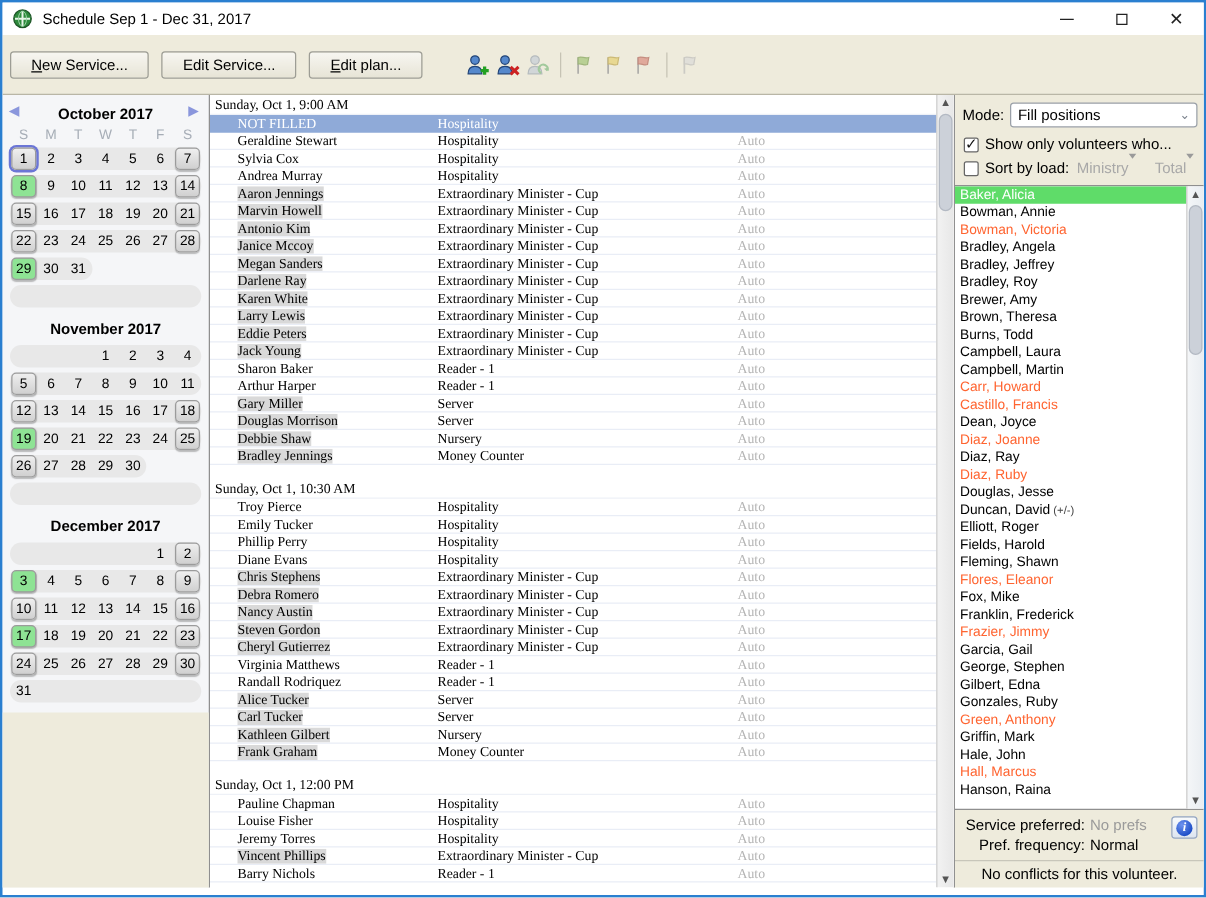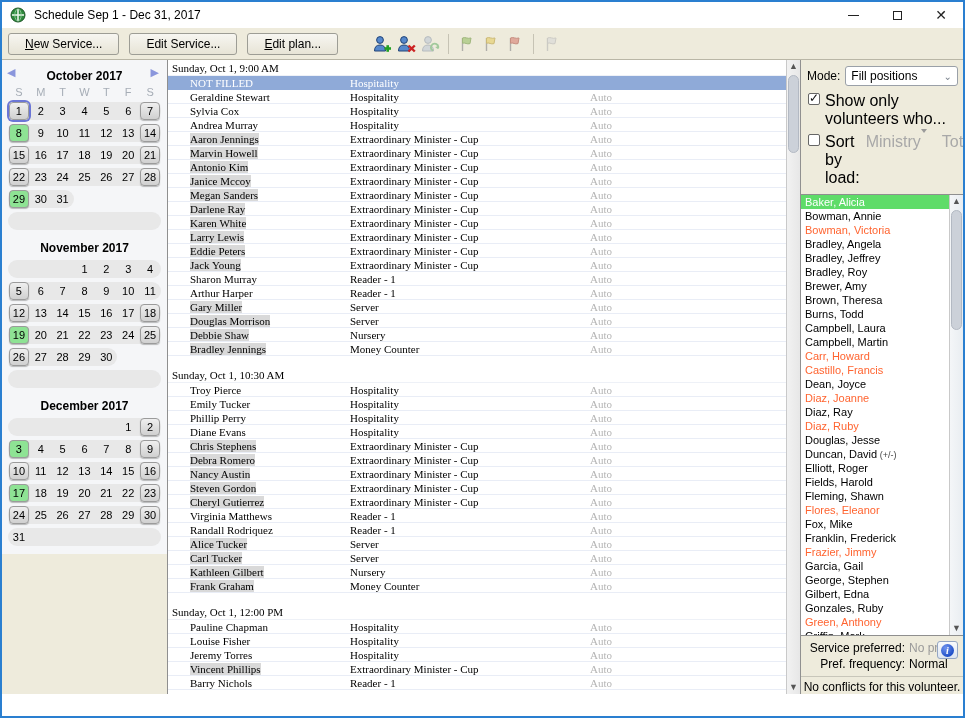--- a/index.html
+++ b/index.html
@@ -15,21 +15,21 @@
   .win-btn { width:44px; height:100%; display:flex; align-items:center; justify-content:center; font-size:13px; color:#222; }
   .win-btn.min span { display:block; width:11px; border-top:1px solid #222; }
   .win-btn.max span { display:block; width:9px; height:9px; border:1px solid #222; }
   .win-btn.close { font-size:14px; }
 
   
   .menubar { height:21px; background:#fff; display:flex; align-items:center; padding-left:6px; border-bottom:1px solid #e2e2e2; }
   .menu-item { font-size:12px; color:#000; padding:2px 8px; }
 
   
-  .toolbar { height:32px; background:#eeebdc; border-bottom:1px solid #b9b6a6; display:flex; align-items:center; padding:0 6px; }
+  .toolbar { height:48px; background:#eeebdc; border-bottom:1px solid #b9b6a6; display:flex; align-items:center; padding:0 6px; }
   .tb-btn { height:22px; padding:0 16px; margin-right:10px; font-size:12px; font-family:"Liberation Sans",sans-serif; background:linear-gradient(#f7f6f1,#e7e4d6); border:1px solid #9d9d95; border-radius:3px; color:#000; }
   .tb-icons { display:flex; align-items:center; margin-left:22px; }
   .tb-icon { width:24px; height:22px; display:flex; align-items:center; justify-content:center; }
   .tb-sep { width:1px; height:20px; background:#c6c3b4; margin:0 6px; }
   .tb-spacer { flex:1; }
   .commence-btn { height:22px; padding:0 14px; font-size:12px; font-family:"Liberation Sans",sans-serif; background:linear-gradient(#f7f6f1,#e9e6d8); border:1px solid #7a7a74; border-radius:2px; box-shadow:0 0 0 2px #4d94d9; outline:1px dotted #777; outline-offset:-4px; margin-right:4px; }
 
   
   .content { display:flex; height:634px; }
 
@@ -66,27 +66,27 @@
   .sgap { height:13px; }
 
   
   .vscroll { position:absolute; top:0; right:0; width:14px; bottom:0; background:linear-gradient(to right,#f2f2f2,#e7e7e7); border-left:1px solid #c9c9c9; }
   .sb-arrow { position:absolute; left:0; right:0; height:13px; font-size:9px; color:#555; text-align:center; line-height:13px; }
   .sb-arrow.up { top:0; }
   .sb-arrow.down { bottom:0; }
   .sb-thumb { position:absolute; left:1px; right:1px; border-radius:6px; background:#ccd1d9; border:1px solid #b3b9c3; }
 
   
-  .rightpanel { width:163px; background:#eeebdc; border-left:1px solid #909090; display:flex; flex-direction:column; }
+  .rightpanel { width:200px; background:#eeebdc; border-left:1px solid #909090; display:flex; flex-direction:column; }
   .rp-top { padding:6px 5px 2px 6px; }
   .mode-row { display:flex; align-items:center; margin-bottom:6px; }
   .mode-label { font-size:12px; color:#000; margin-right:5px; }
   .select { flex:1; height:20px; background:#fff; border:1px solid #9aa0a8; border-radius:3px; display:flex; align-items:center; padding:0 5px; font-size:12px; color:#000; }
   .select .chev { margin-left:auto; color:#7a828c; font-size:10px; }
-  .chk-row { display:flex; align-items:flex-start; margin-bottom:5px; font-size:16px; color:#000; }
+  .chk-row { display:flex; align-items:center; margin-bottom:5px; font-size:12px; color:#000; }
   .checkbox { width:12px; height:12px; background:#fff; border:1px solid #666; border-radius:2px; margin:1px 5px 0 1px; position:relative; flex:0 0 auto; }
   .checkbox.checked::after { content:"✓"; position:absolute; left:0px; top:-3px; font-size:12px; color:#111; }
   .sort-opts { display:flex; margin-left:6px; }
   .sort-opt { display:inline-block; text-align:center; color:#a8a8a8; margin-right:15px; }
   .sort-opt .tri { width:0; height:0; border-left:3px solid transparent; border-right:3px solid transparent; border-top:4px solid #9a9a9a; margin:2px auto 0; }
 
   .vlist { position:relative; height:500px; background:#fff; border-top:1px solid #8f8f8f; border-bottom:1px solid #8f8f8f; overflow:hidden; }
   .vrows { position:absolute; left:0; top:0; right:14px; }
   .vrow { height:14px; line-height:14px; font-size:11px; color:#000; padding-left:4px; white-space:nowrap; }
   .vrow.vflag { color:#ff6430; }
@@ -649,21 +649,21 @@
             <span class="sname"><span class="marked">Eddie Peters</span></span>
             <span class="sministry">Extraordinary Minister - Cup</span>
             <span class="sauto">Auto</span>
           </div>
           <div class="srow">
             <span class="sname"><span class="marked">Jack Young</span></span>
             <span class="sministry">Extraordinary Minister - Cup</span>
             <span class="sauto">Auto</span>
           </div>
           <div class="srow">
-            <span class="sname"><span>Sharon Murray</span></span>
+            <span class="sname"><span>Sharon Baker</span></span>
             <span class="sministry">Reader - 1</span>
             <span class="sauto">Auto</span>
           </div>
           <div class="srow">
             <span class="sname"><span>Arthur Harper</span></span>
             <span class="sministry">Reader - 1</span>
             <span class="sauto">Auto</span>
           </div>
           <div class="srow">
             <span class="sname"><span class="marked">Gary Miller</span></span>

